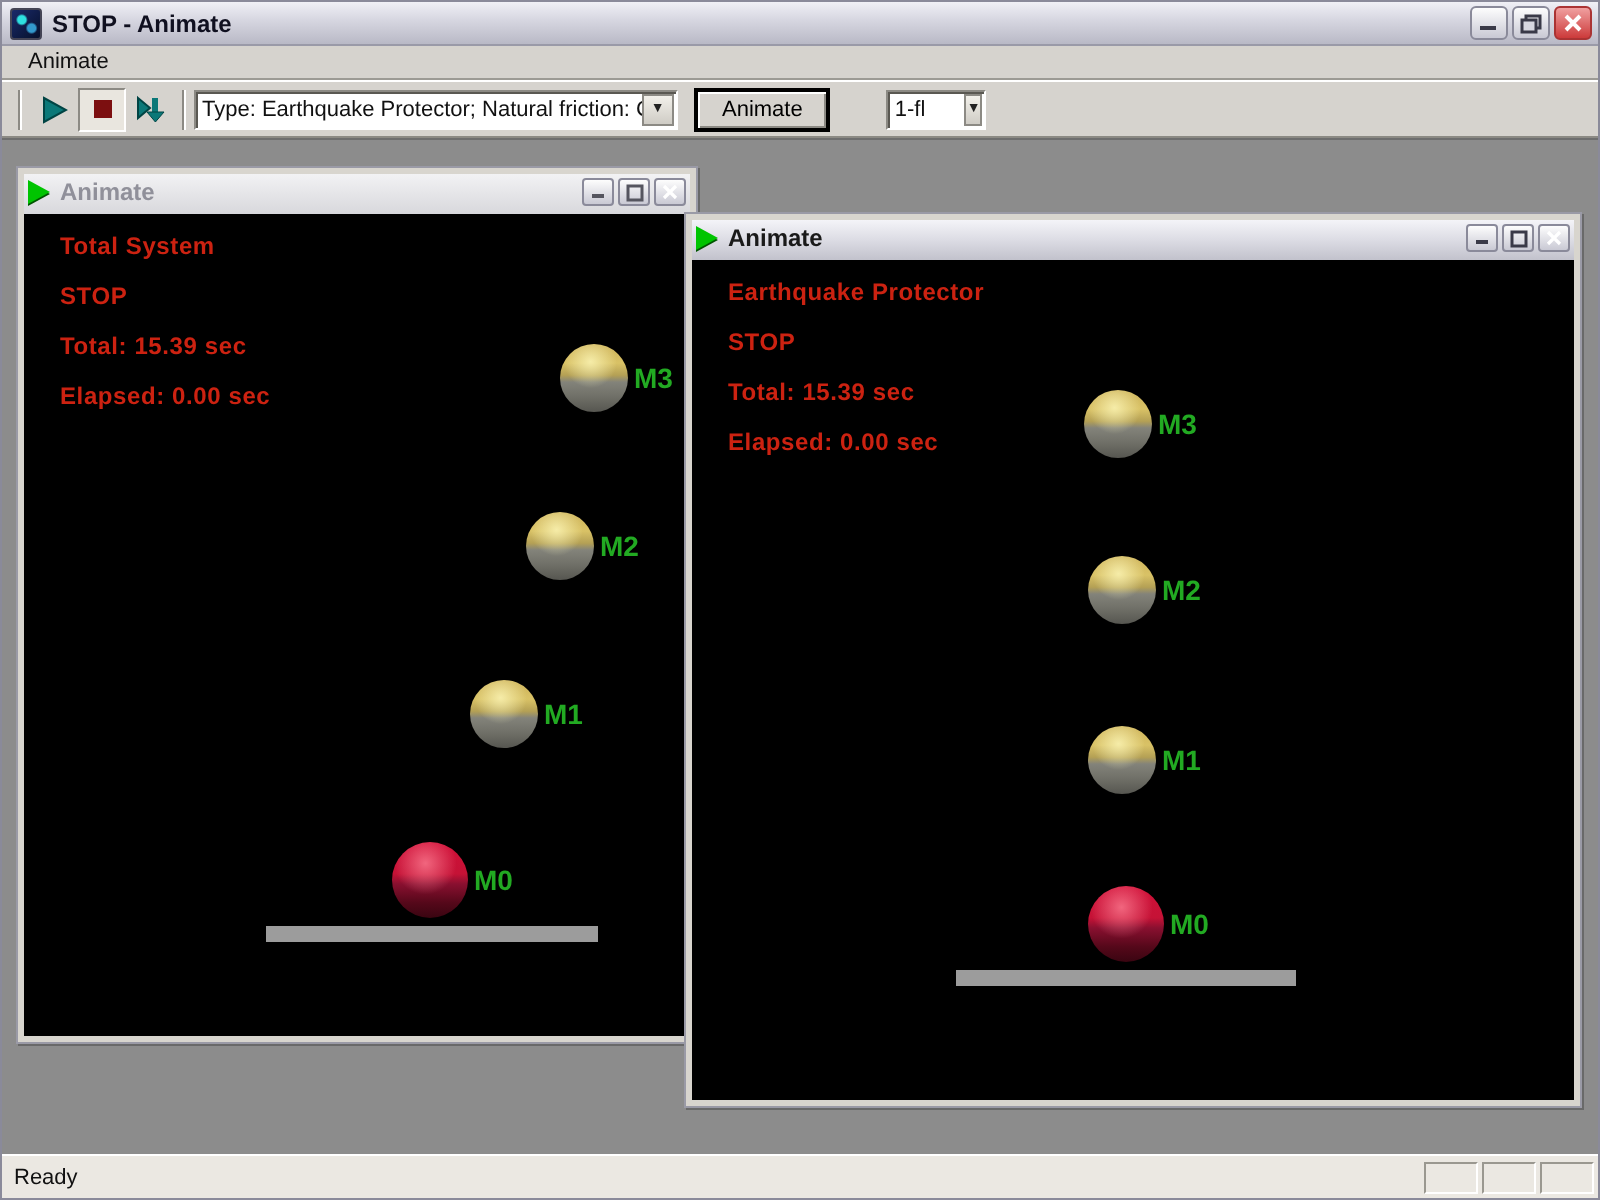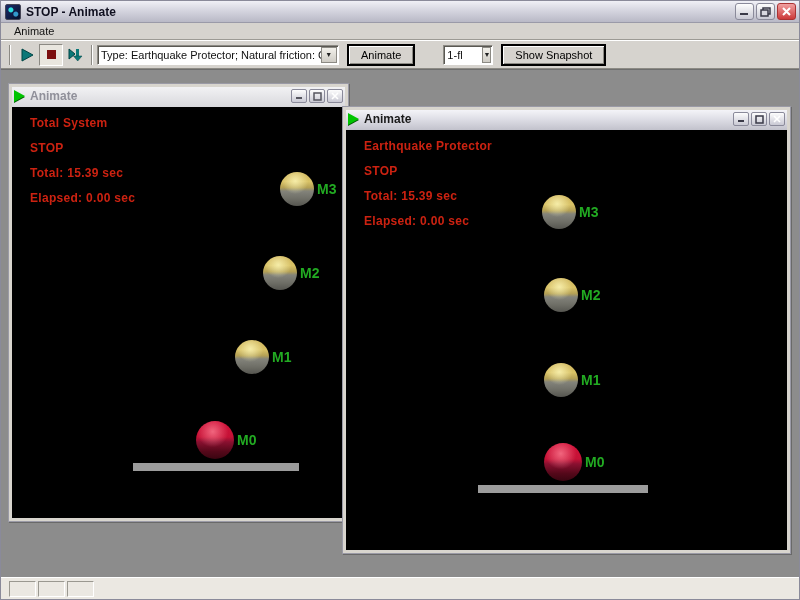--- a/index.html
+++ b/index.html
@@ -137,21 +137,20 @@
       <span class="combo-arrow">▼</span>
     </div>
 
     <button class="cmdbtn">Animate</button>
 
     <div class="combo floor">
       <span class="combo-text">1-floor</span>
       <span class="combo-arrow">▼</span>
     </div>
 
-    <button class="cmdbtn">Show Snapshot</button>
   </div>
 
   <div class="mdi">
 
     <div class="child inactive" style="left:7px; top:13px; width:341px; height:439px;">
       <div class="child-title">
         <span class="play-tri-green"></span>
         <span class="ctitle">Animate</span>
         <span class="cwbtn">
           <svg width="9" height="8">
@@ -223,18 +222,19 @@
           <div class="ball gold" style="left: 198px; top: 233px; width: 34px; height: 34px;"></div>
           <span class="ball-label" style="left: 235px; top: 242px;">M1</span>
           <div class="ball red" style="left: 198px; top: 313px; width: 38px; height: 38px;"></div>
           <span class="ball-label" style="left: 239px; top: 324px;">M0</span>
         </div>
     </div>
 
   </div>
 
   <div class="statusbar">
+    <span class="status-text">Ready</span>
     <span class="status-panel"></span>
     <span class="status-panel"></span>
     <span class="status-panel"></span>
   </div>
 
 </div>
 
 </body></html>

